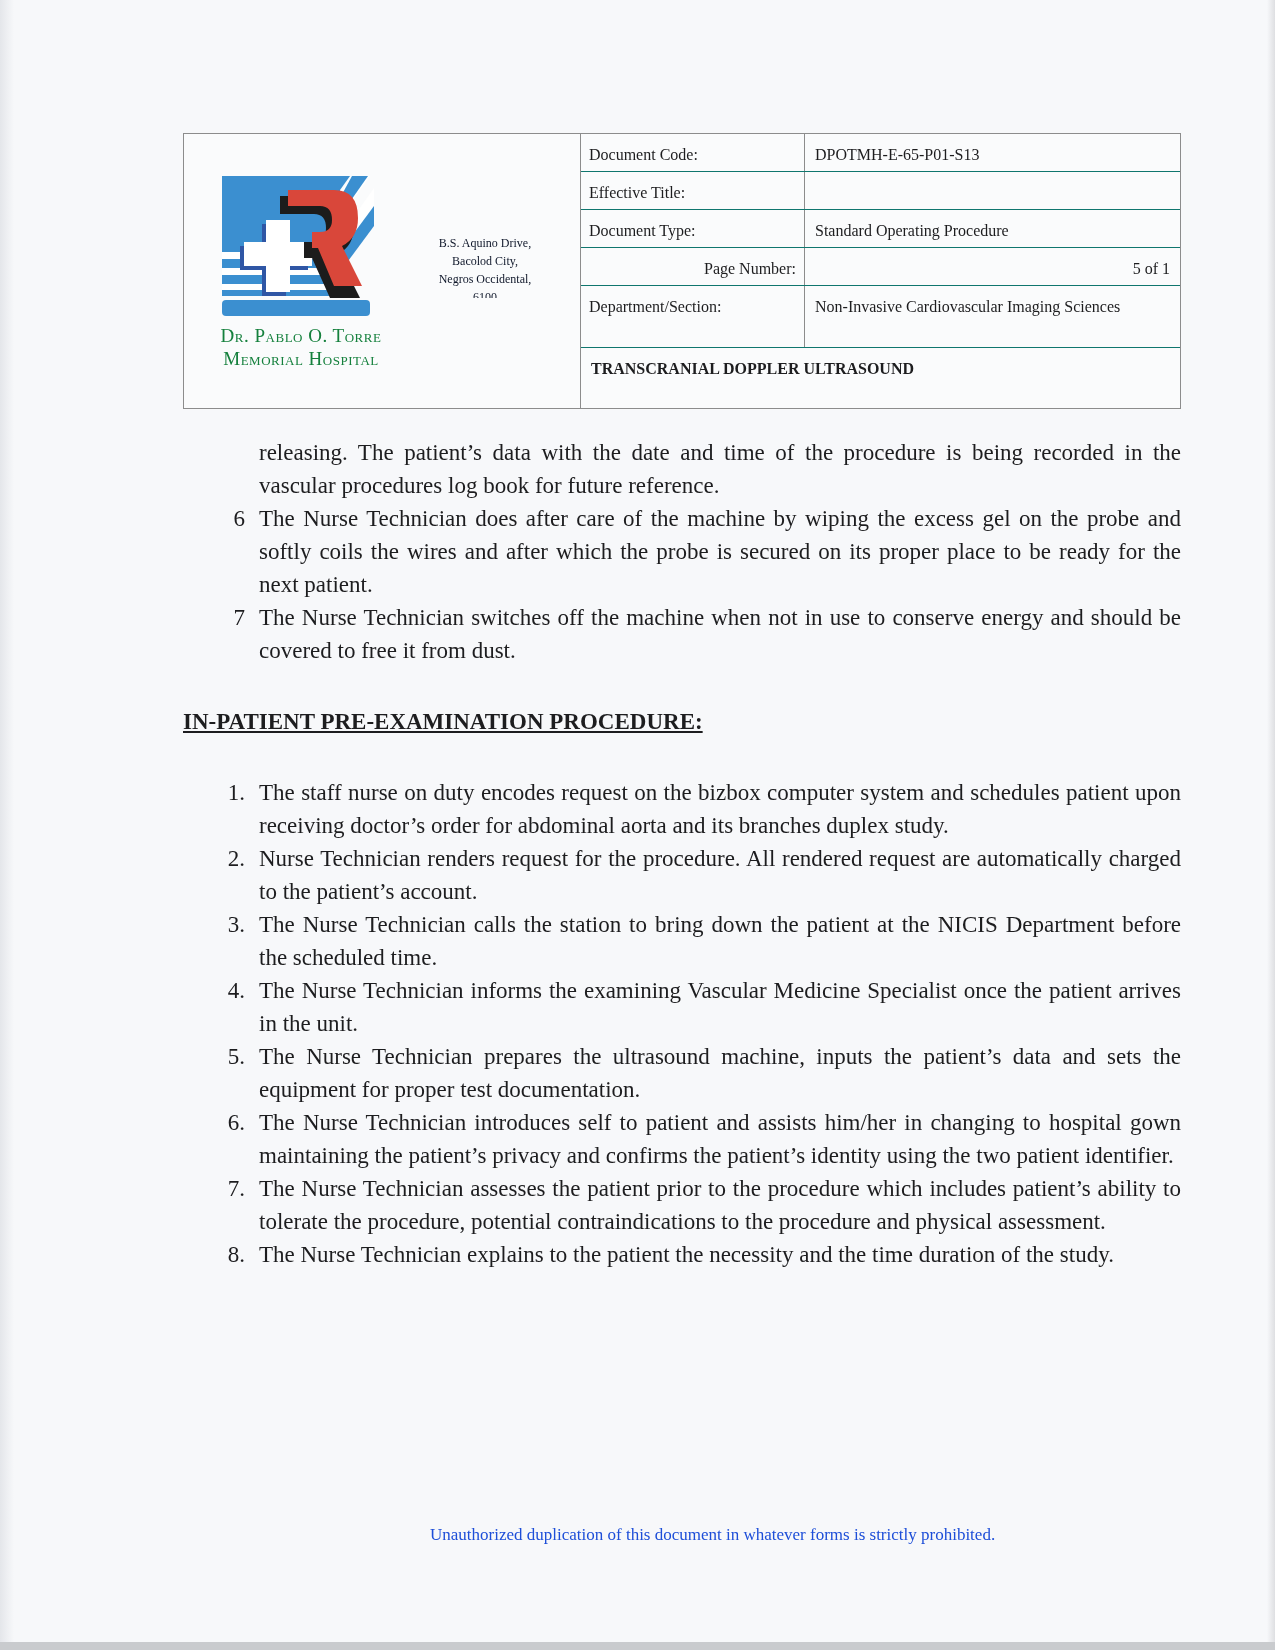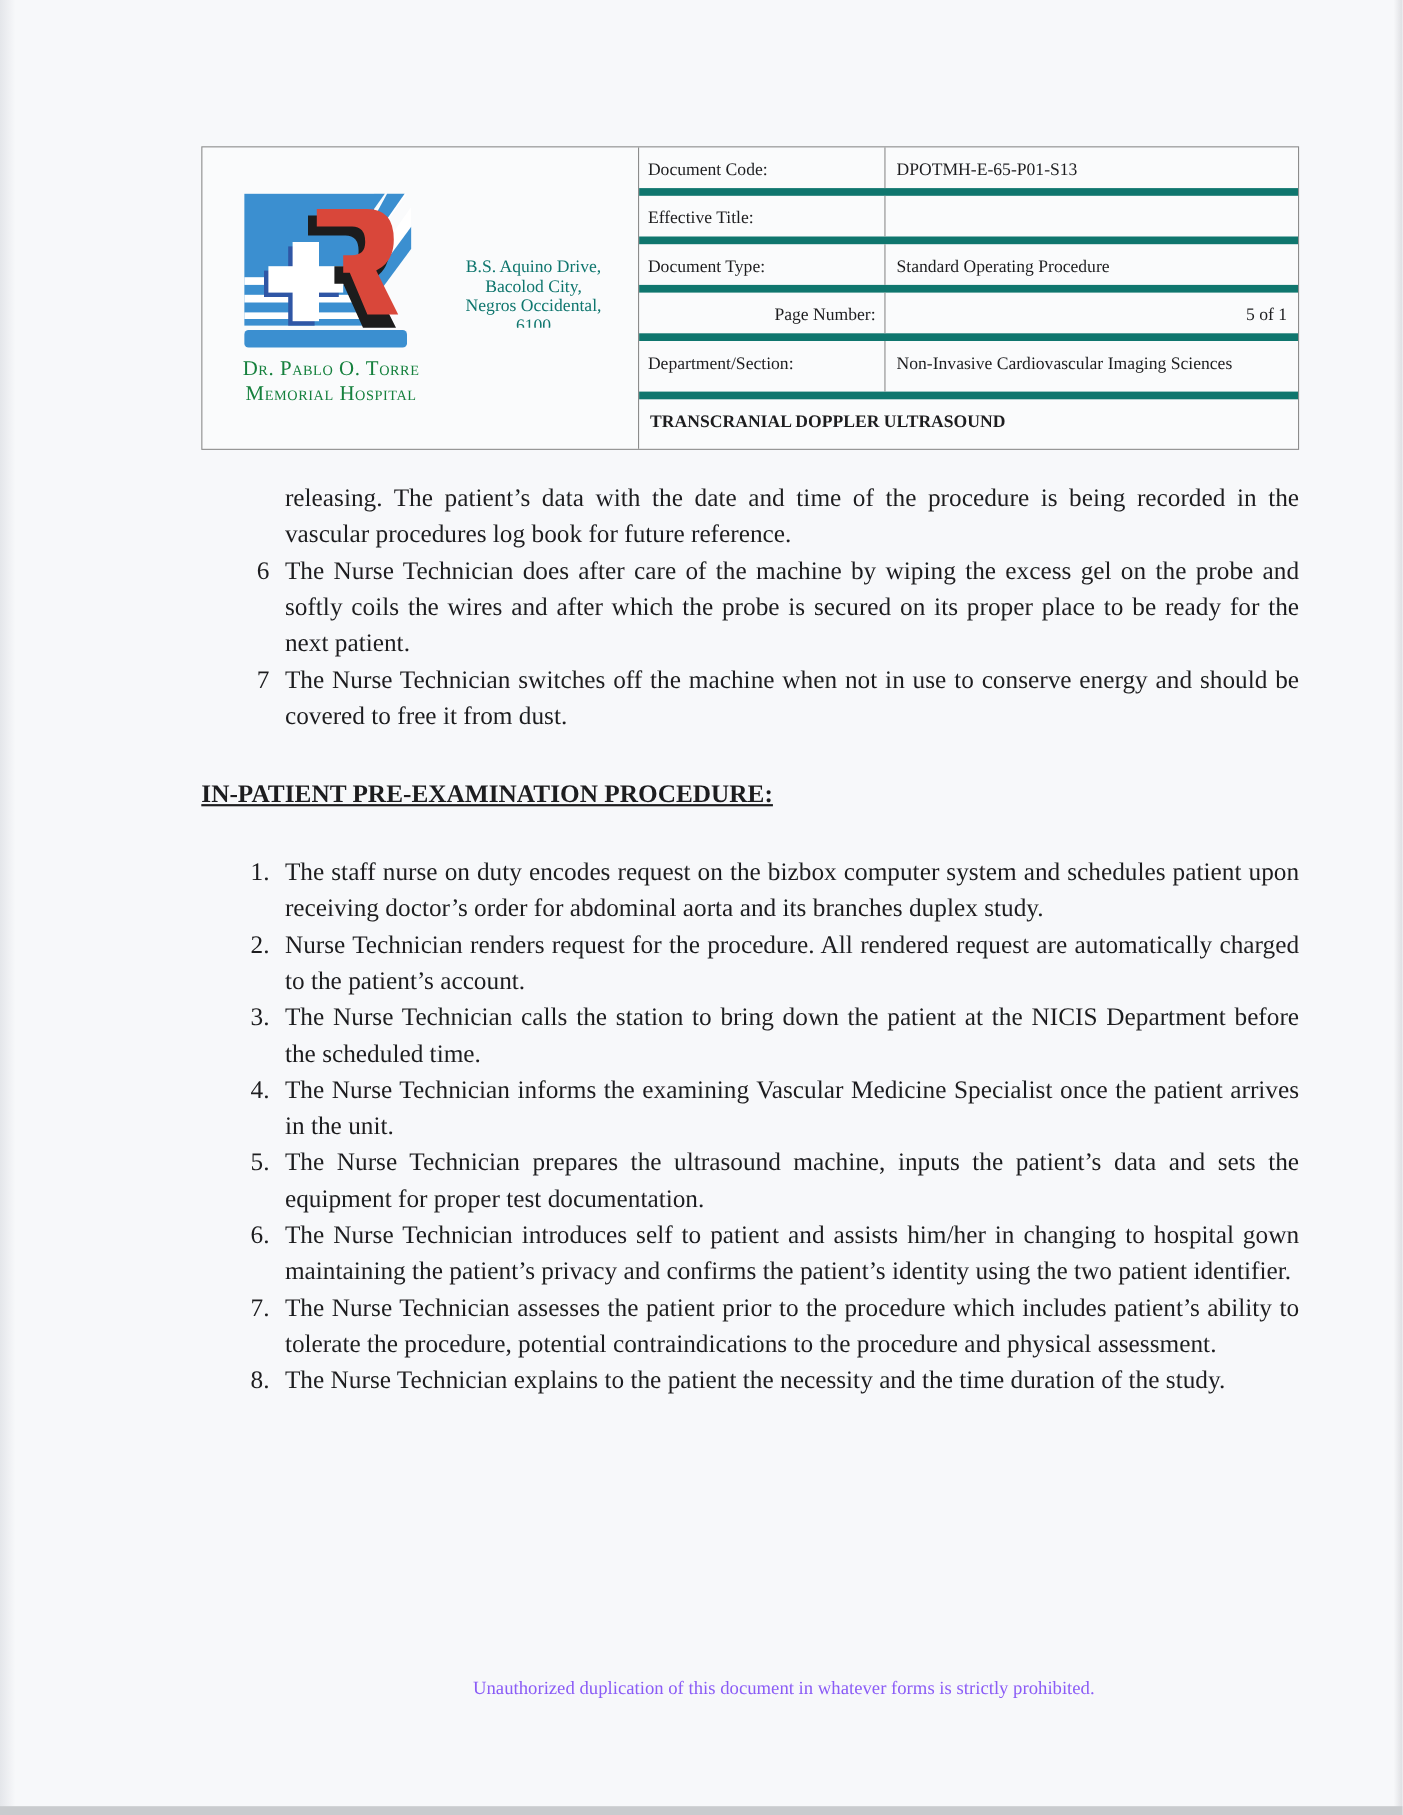--- a/index.html
+++ b/index.html
@@ -35,25 +35,25 @@
   .logo {
     position: absolute; left: 38px; top: 42px; width: 152px; height: 148px;
   }
   .hospital-name {
     position: absolute; left: 12px; top: 190px; width: 210px; text-align: center;
     font-family: "Liberation Serif", serif; font-size: 19px; line-height: 23px;
     color: #15803d; font-variant: small-caps; letter-spacing: 0.5px;
   }
   .address {
     position: absolute; left: 226px; top: 100px; width: 150px; text-align: center;
-    font-family: "Liberation Serif", serif; font-size: 16px; line-height: 18px;
-    color: #0f766e; height: 64px; overflow: hidden;
+    font-family: "Liberation Serif", serif; font-size: 12px; line-height: 18px;
+    color: #0f172a; height: 64px; overflow: hidden;
   }
   .meta-grid { flex: 1; display: flex; flex-direction: column; }
-  .meta-row { display: flex; border-bottom: 7px solid #0f766e; }
+  .meta-row { display: flex; border-bottom: 1px solid #0f766e; }
   .meta-row:last-child { border-bottom: none; }
   .meta-label {
     width: 224px; border-right: 1px solid #8c8c8c; box-sizing: border-box;
     padding: 8px 8px; font-size: 16px; line-height: 26px;
     font-family: "Liberation Serif", serif;
   }
   .meta-value {
     flex: 1; padding: 8px 10px; font-size: 16px; line-height: 26px;
     font-family: "Liberation Serif", serif;
   }
@@ -72,21 +72,21 @@
     display: flex; text-align: justify;
   }
   .item .num { width: 76px; text-align: right; padding-right: 14px; box-sizing: border-box; flex-shrink: 0; }
   .item .txt { flex: 1; }
   .section-heading {
     margin-top: 38px; margin-bottom: 38px;
     font-weight: bold; text-decoration: underline; font-size: 23px;
   }
   .footer {
     position: absolute; left: 430px; top: 1525px;
-    font-family: "Liberation Serif", serif; font-size: 17px; color: #8b5cf6;
+    font-family: "Liberation Serif", serif; font-size: 17px; color: #1d4ed8;
   }
 </style>
 </head>
 <body>
 
 <div class="page-edge-left"></div>
 <div class="page-edge-right"></div>
 
 <div class="header-table">
   <div class="logo-cell">

